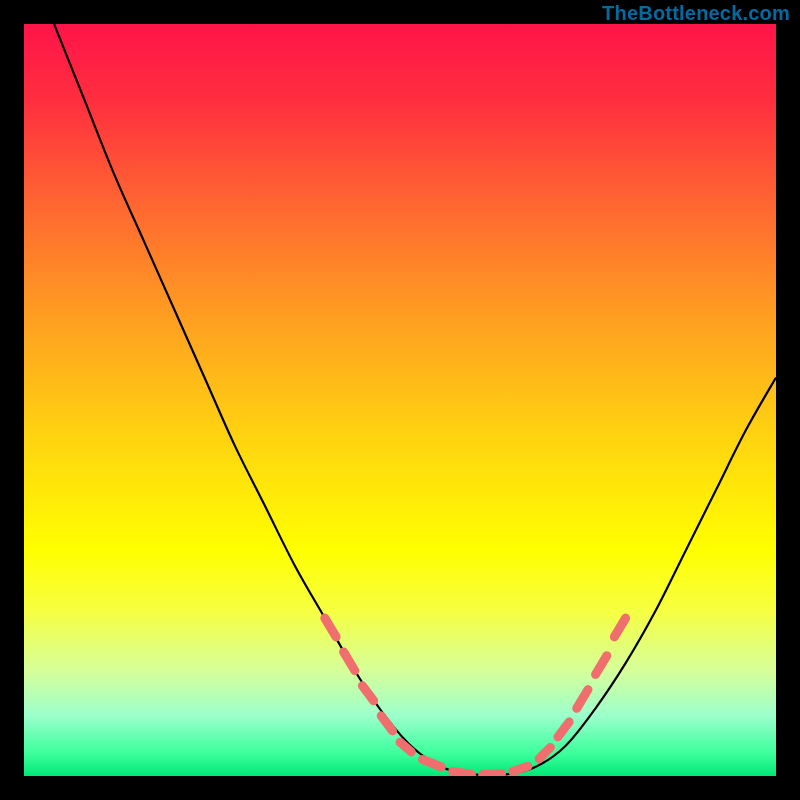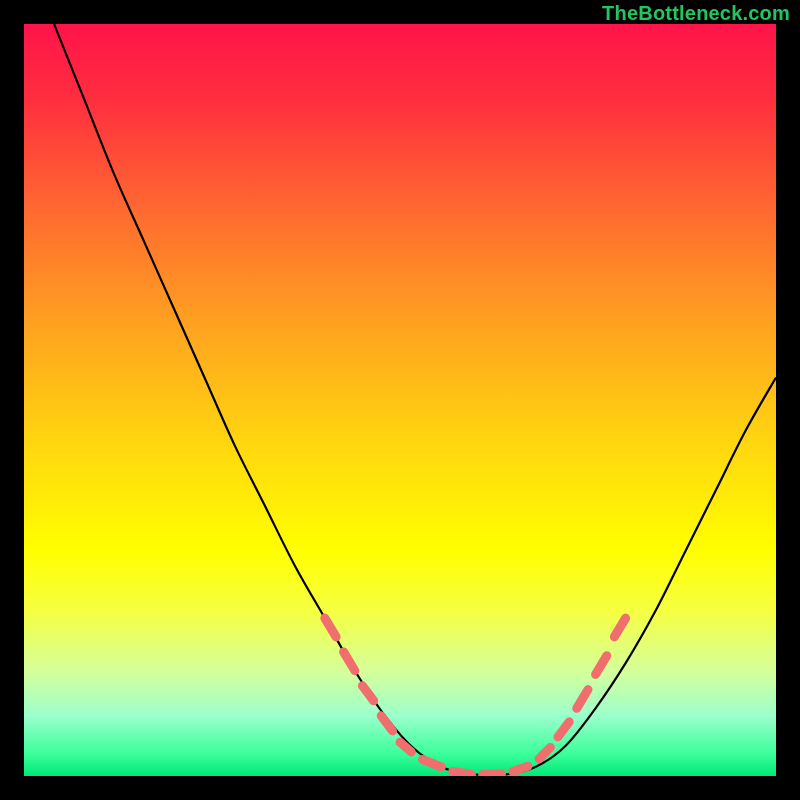--- a/index.html
+++ b/index.html
@@ -18,21 +18,21 @@
     height: 752px;
     background: #000000;
   }
   .watermark {
     position: absolute;
     top: 2px;
     right: 10px;
     font-family: Arial, Helvetica, sans-serif;
     font-size: 20px;
     font-weight: 600;
-    color: #22c55e;
+    color: #0369a1;
     letter-spacing: 0.2px;
   }
   svg.plot {
     position: absolute;
     left: 24px;
     top: 24px;
     width: 752px;
     height: 752px;
   }
 </style>

